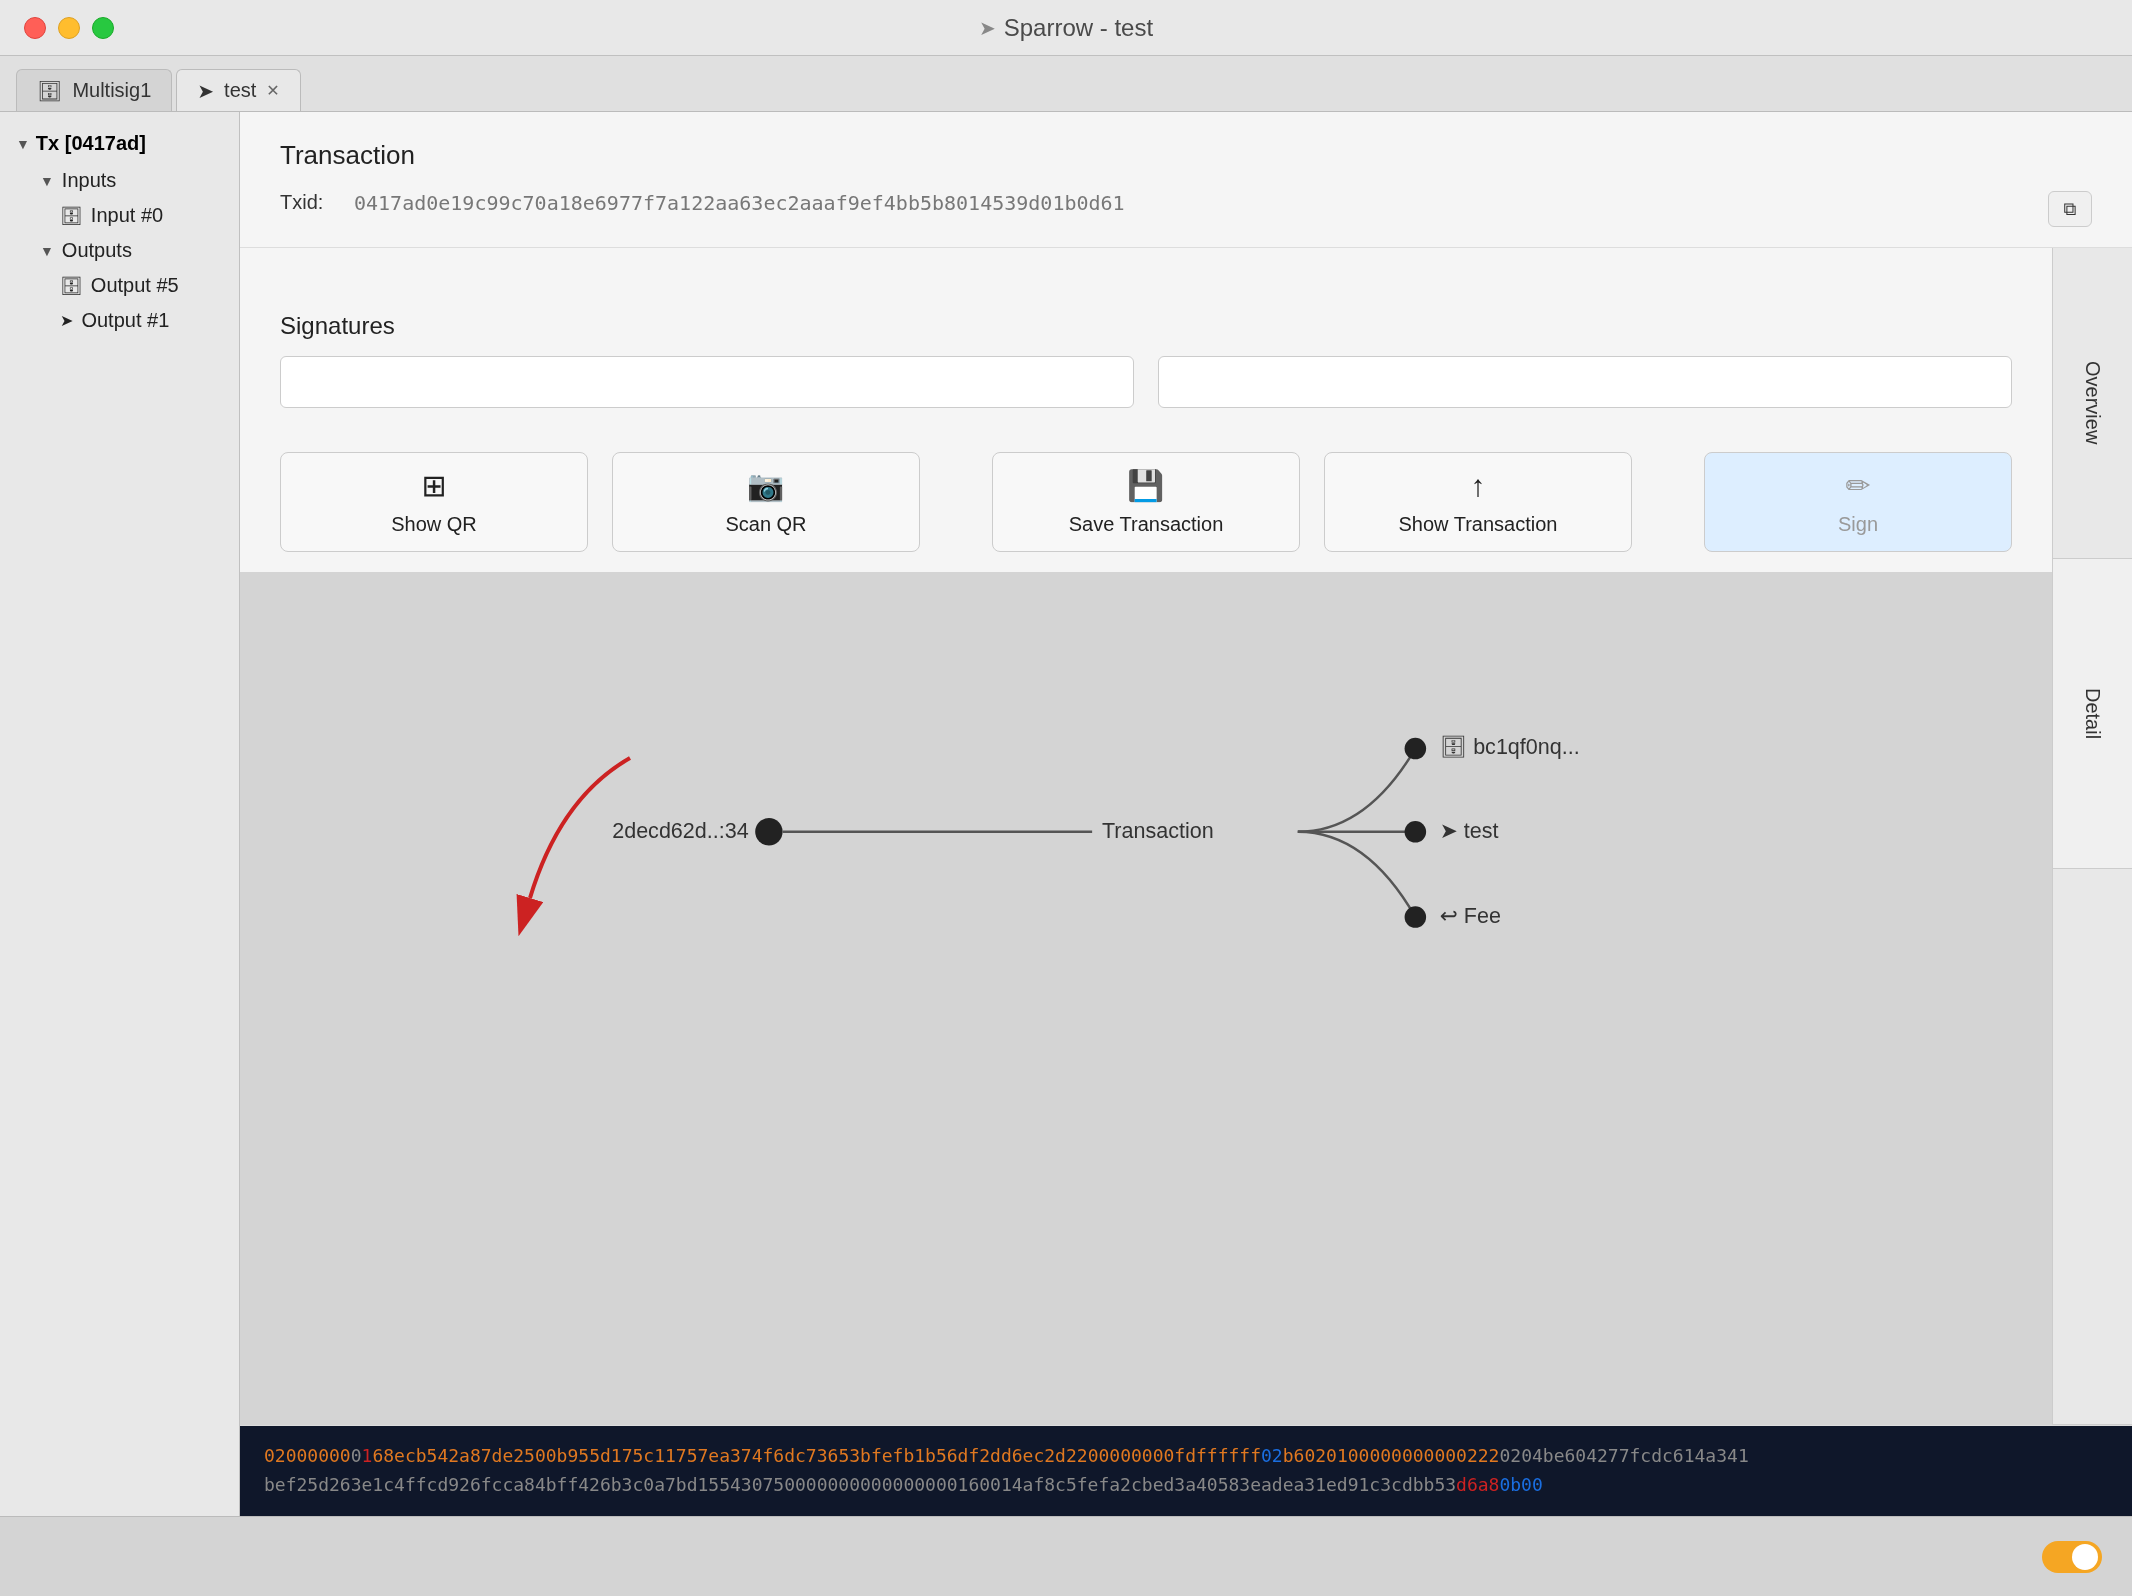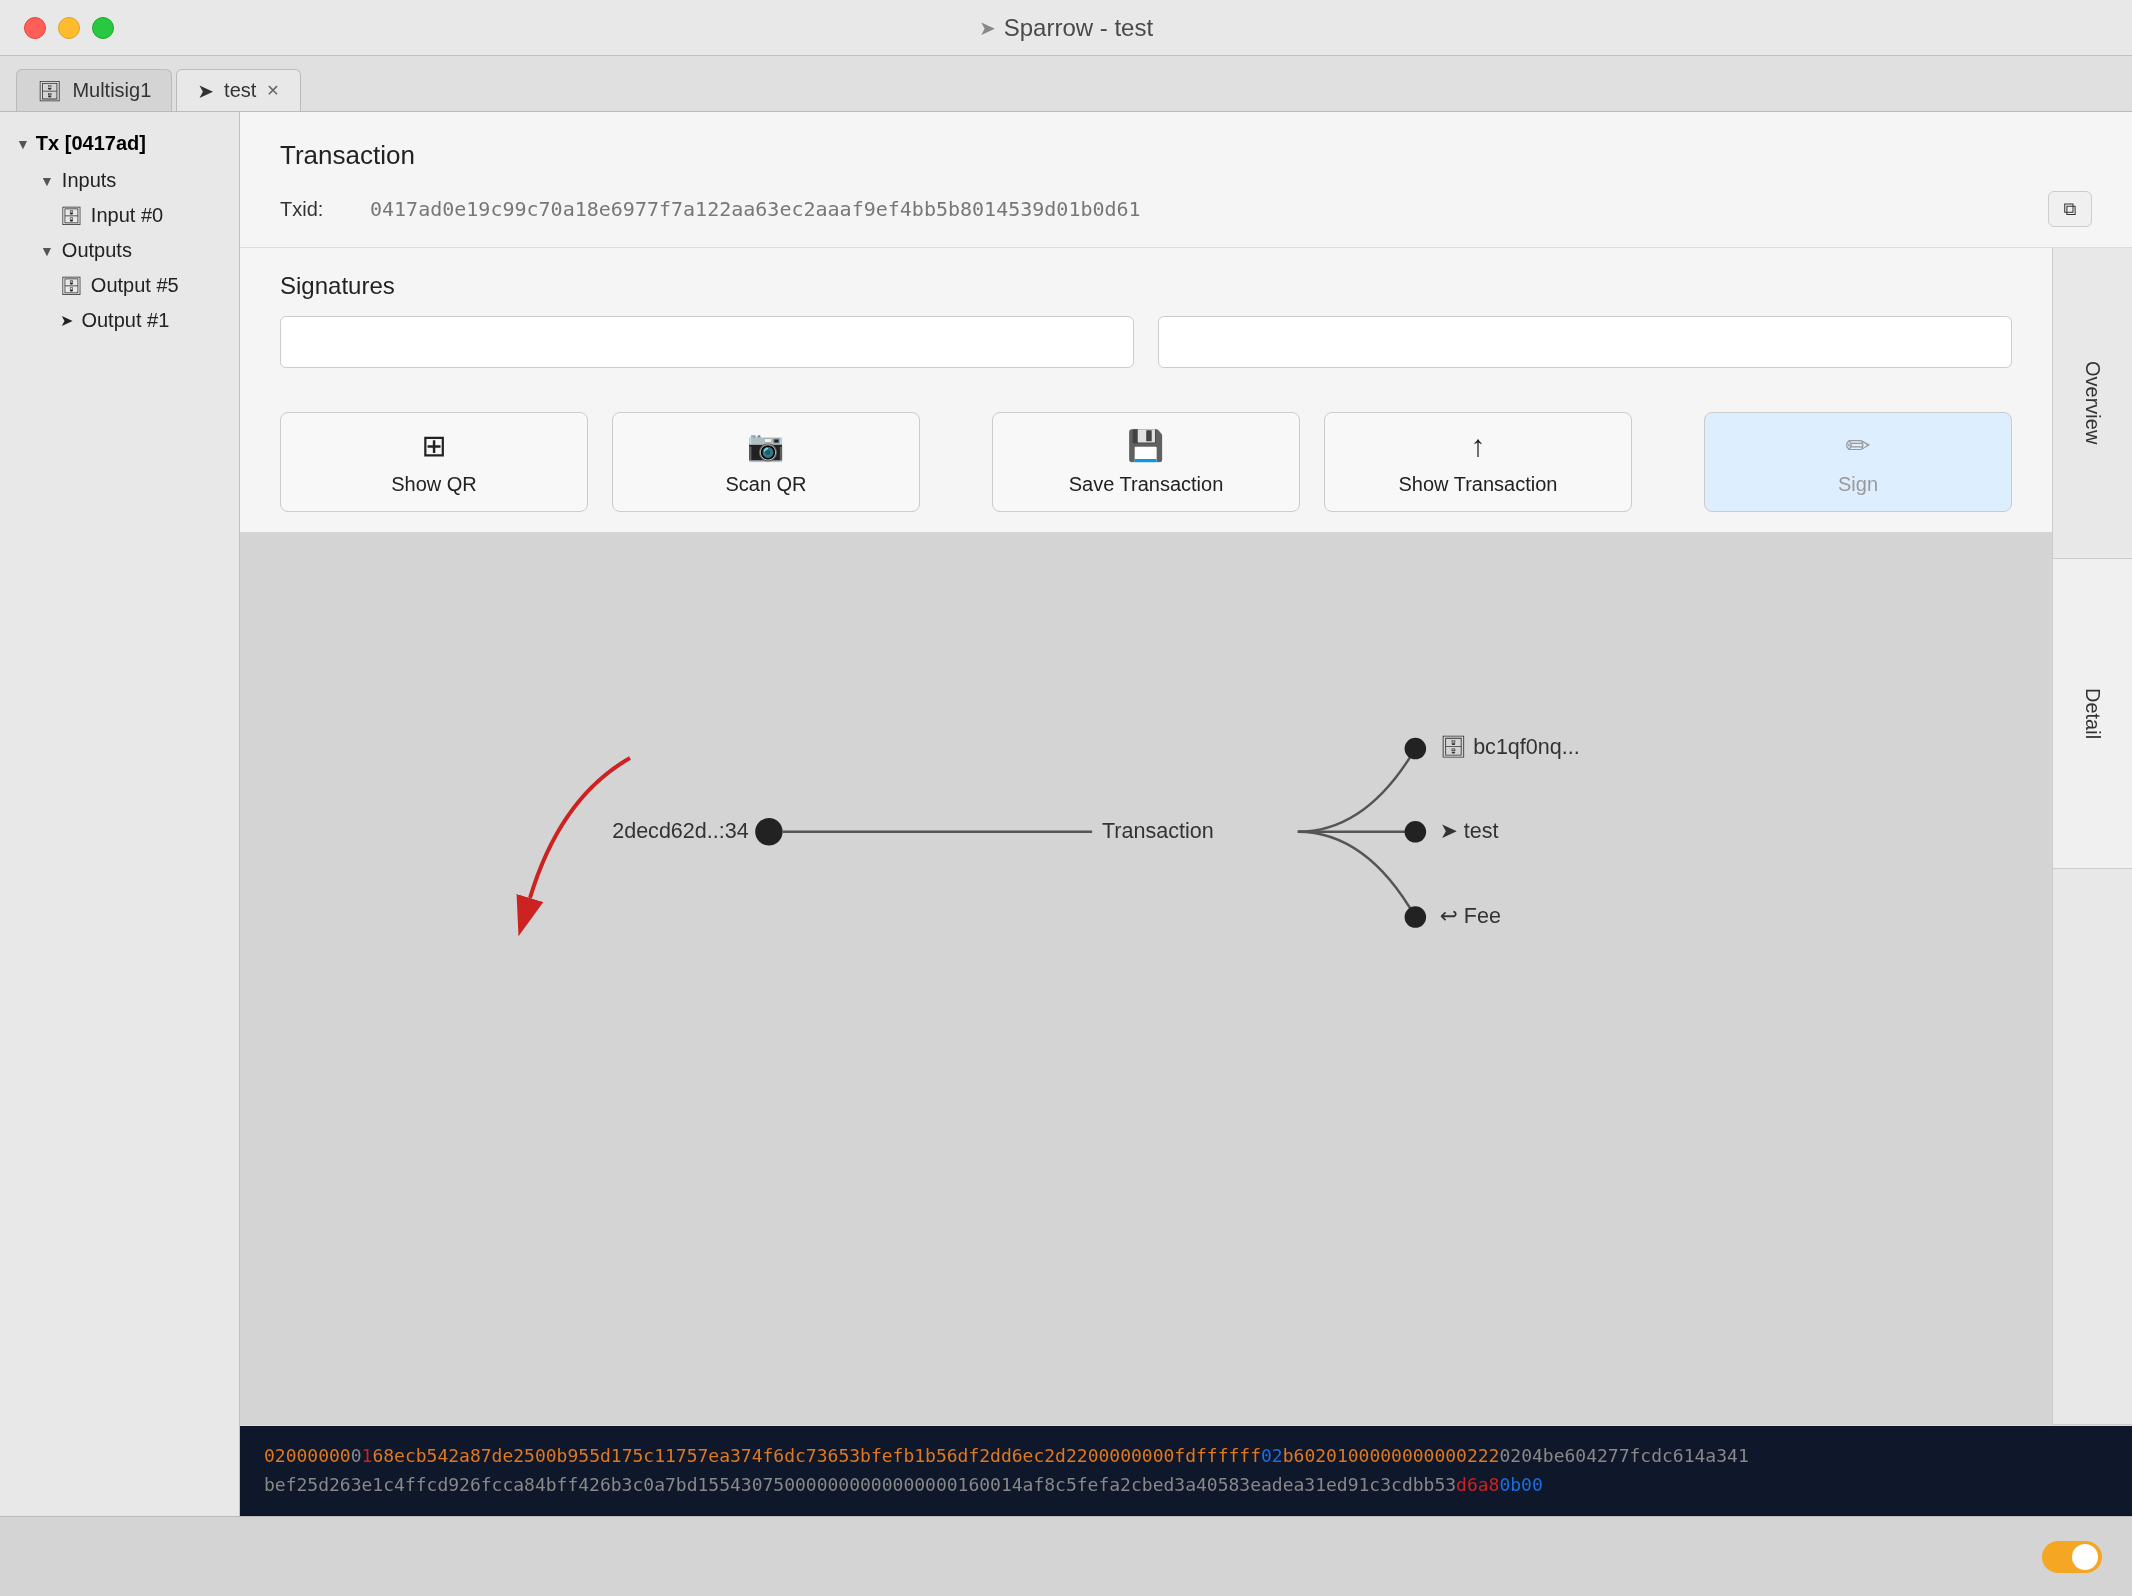--- a/index.html
+++ b/index.html
@@ -121,22 +121,22 @@
       border-bottom: 1px solid #ddd;
     }
     .transaction-title {
       font-size: 26px;
       font-weight: 500;
       margin-bottom: 20px;
       color: #222;
     }
     .txid-row {
       display: flex;
-      align-items: center;
-      gap: 20px;
+      align-items: flex-start;
+      gap: 4px;
       font-size: 20px;
       color: #333;
     }
     .txid-label { font-weight: 500; min-width: 70px; }
     .txid-value { color: #777; font-family: monospace; font-size: 20px; flex: 1; }
     .copy-btn {
       width: 44px;
       height: 36px;
       border: 1px solid #ccc;
       border-radius: 6px;
@@ -176,20 +176,21 @@
     
     .signatures-panel {
       padding: 24px 40px 20px 40px;
       background: #f5f5f5;
     }
     .signatures-title {
       font-size: 24px;
       font-weight: 500;
       margin-bottom: 16px;
       color: #222;
+      margin-top: 40px;
     }
     .sig-inputs {
       display: flex;
       gap: 24px;
       margin-bottom: 24px;
     }
     .sig-input {
       flex: 1;
       height: 52px;
       border: 1px solid #ccc;

